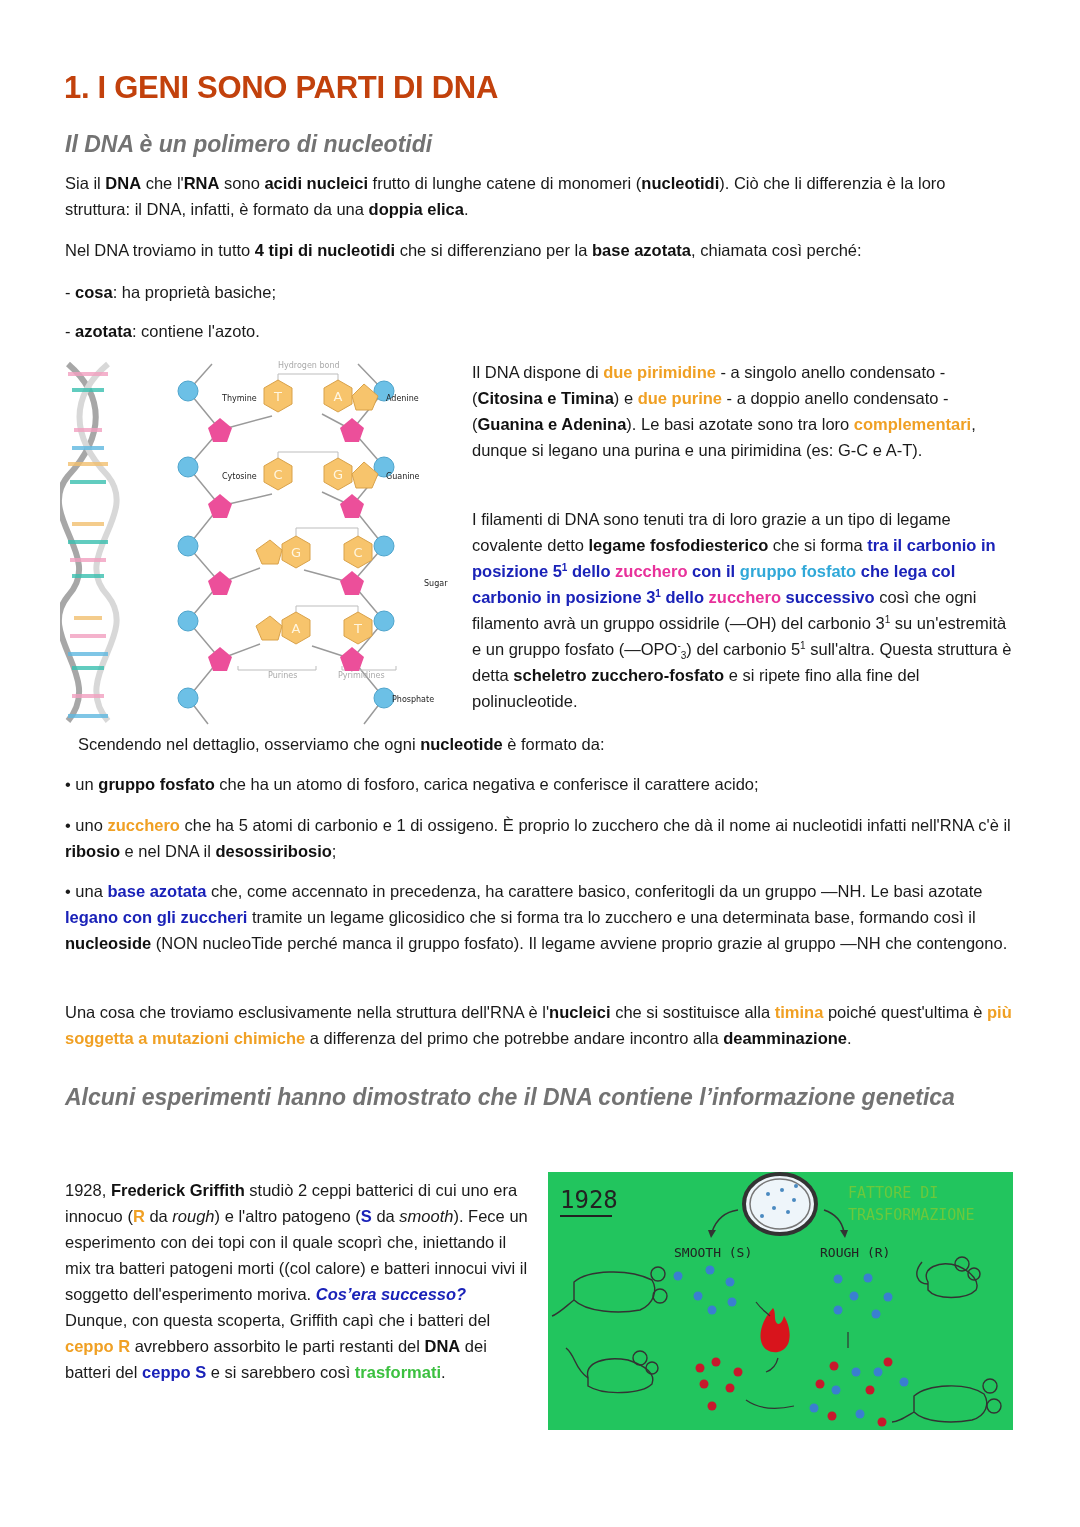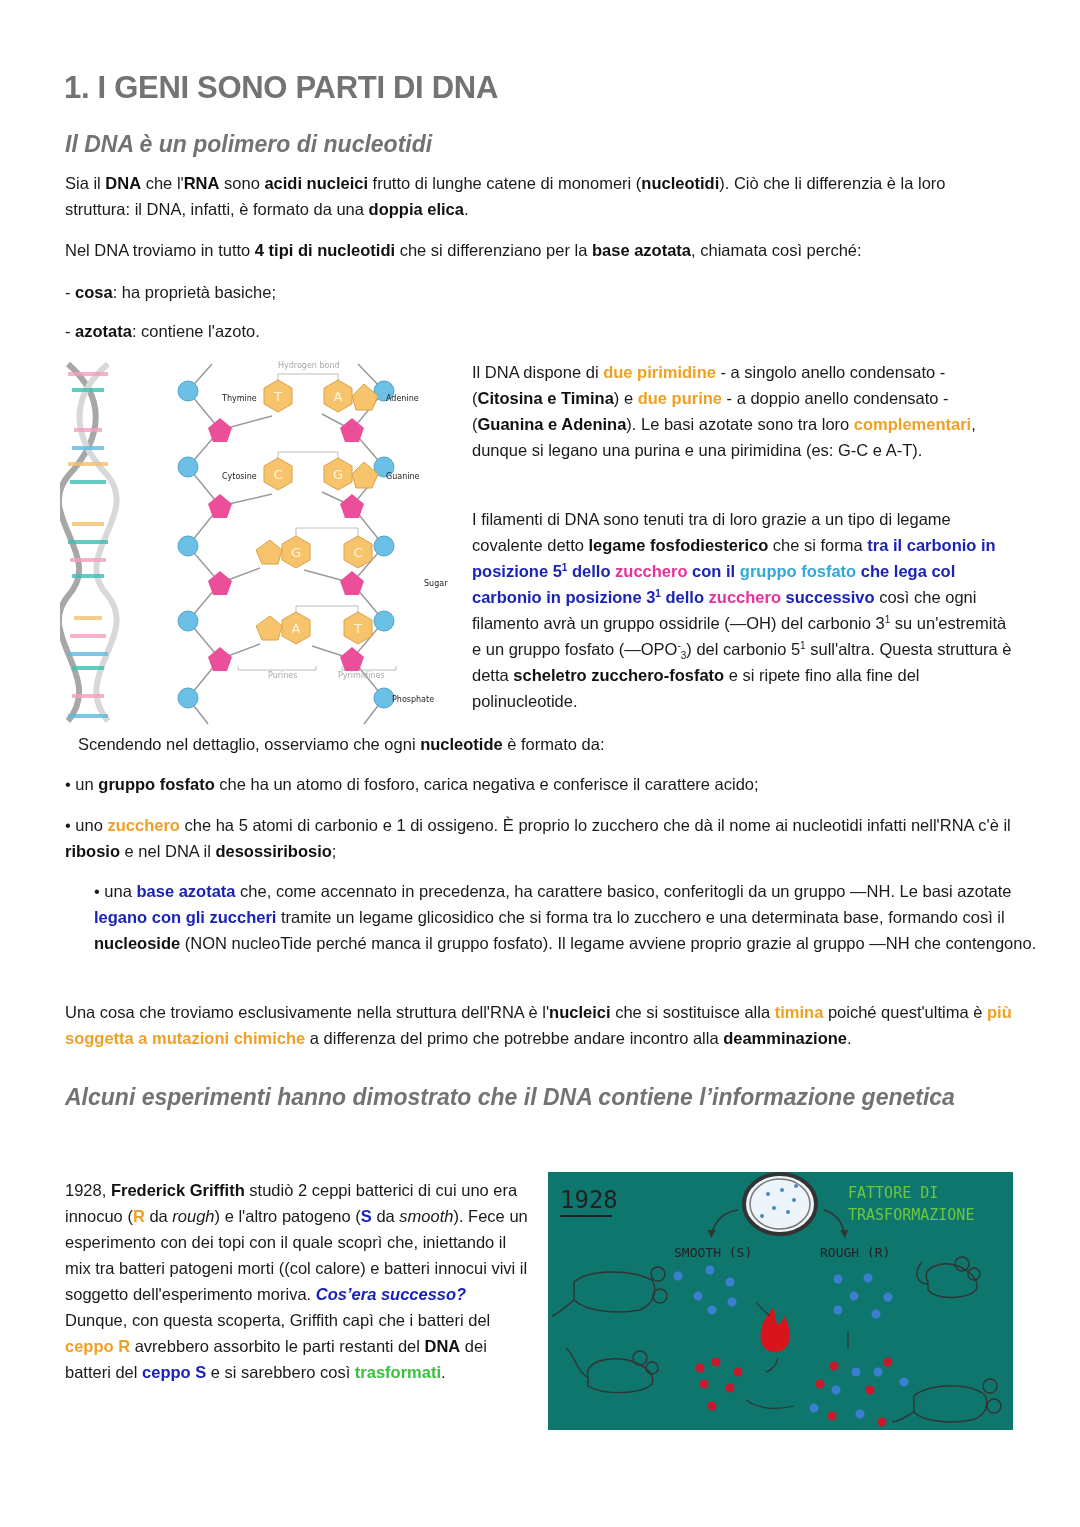--- a/index.html
+++ b/index.html
@@ -1,19 +1,19 @@
 <!DOCTYPE html>
 <html><head>
 <meta charset="utf-8">
 <style>
   * { box-sizing: border-box; margin: 0; padding: 0; }
   html, body { width: 1080px; height: 1527px; background: #ffffff; }
   body { font-family: "Liberation Sans", "DejaVu Sans", sans-serif; color: #1a1a1a; position: relative; overflow: hidden; }
   .abs { position: absolute; }
-  .h1 { left: 64px; top: 70px; font-size: 31px; font-weight: bold; color: #737373; letter-spacing: -0.3px; }
+  .h1 { left: 64px; top: 70px; font-size: 31px; font-weight: bold; color: #c2410c; letter-spacing: -0.3px; }
   .h2 { font-size: 23px; font-weight: bold; font-style: italic; color: #737373; }
   .p { font-size: 16.5px; line-height: 26px; color: #1a1a1a; }
   .p b { font-weight: bold; color: #111; }
   .org { color: #f0a024; font-weight: bold; }
   .blu { color: #1a22b8; font-weight: bold; }
   .pink { color: #e8319a; font-weight: bold; }
   .cyan { color: #30a8d8; font-weight: bold; }
   .green { color: #3cc040; font-weight: bold; }
   .orgp { color: #f0a024; font-weight: bold; }
   sup { font-size: 10px; vertical-align: super; line-height: 0; }
@@ -163,35 +163,35 @@
 <div class="abs p" style="left:65px; top:731px; width:950px;margin-left:13px;">
   <span>Scendendo nel dettaglio, osserviamo che ogni </span><b>nucleotide</b><span> è formato da:</span>
 </div>
 
 <div class="abs p" style="left:65px; top:771px; width:950px;">
   <span>• un </span><b>gruppo fosfato</b><span> che ha un atomo di fosforo, carica negativa e conferisce il carattere acido;</span>
 </div>
 <div class="abs p" style="left:65px; top:812px; width:950px;">
   <span>• uno </span><span class="orgp">zucchero</span><span> che ha 5 atomi di carbonio e 1 di ossigeno. È proprio lo zucchero che dà il nome ai nucleotidi infatti nell'RNA c'è il </span><b>ribosio</b><span> e nel DNA il </span><b>desossiribosio</b><span>;</span>
 </div>
-<div class="abs p" style="left:65px; top:878px; width:950px;margin-left:29px;">
+<div class="abs p" style="left:65px; top:878px; width:950px;">
   <span>• una </span><span class="blu">base azotata</span><span> che, come accennato in precedenza, ha carattere basico, conferitogli da un gruppo —NH. Le basi azotate </span><span class="blu">legano con gli zuccheri</span><span> tramite un legame glicosidico che si forma tra lo zucchero e una determinata base, formando così il </span><b>nucleoside</b><span> (NON nucleoTide perché manca il gruppo fosfato). Il legame avviene proprio grazie al gruppo —NH che contengono.</span>
 </div>
 
 <div class="abs p" style="left:65px; top:999px; width:950px;">
   <span>Una cosa che troviamo esclusivamente nella struttura dell'RNA è l'</span><b>nucleici</b><span> che si sostituisce alla </span><span class="orgp">timina</span><span> poiché quest'ultima è </span><span class="orgp">più soggetta a mutazioni chimiche</span><span> a differenza del primo che potrebbe andare incontro alla </span><b>deamminazione</b><span>.</span>
 </div>
 
 <div class="abs h2" style="left:65px; top:1084px;">Alcuni esperimenti hanno dimostrato che il DNA contiene l’informazione genetica</div>
 
 <div class="abs p" style="left:65px; top:1177px; width:465px;">
   <span>1928, </span><b>Frederick Griffith</b><span> studiò 2 ceppi batterici di cui uno era innocuo (</span><span class="orgp">R</span><span> da </span><i>rough</i><span>) e l'altro patogeno (</span><span class="blu">S</span><span> da </span><i>smooth</i><span>). Fece un esperimento con dei topi con il quale scoprì che, iniettando il mix tra batteri patogeni morti ((col calore) e batteri innocui vivi il soggetto dell'esperimento moriva. </span><i class="blu">Cos’era successo?</i><span> Dunque, con questa scoperta, Griffith capì che i batteri del </span><span class="orgp">ceppo R</span><span> avrebbero assorbito le parti restanti del </span><b>DNA</b><span> dei batteri del </span><span class="blu">ceppo S</span><span> e si sarebbero così </span><span class="green">trasformati</span><span>.</span>
 </div>
 
-<div class="abs figure" style="left:548px; top:1172px; width:465px; height:258px; background:#0f766e;">
+<div class="abs figure" style="left:548px; top:1172px; width:465px; height:258px; background:#22c55e;">
   <svg width="465" height="258" viewBox="0 0 465 258">
     <text x="12" y="36" font-size="24" font-family="DejaVu Sans Mono, monospace" fill="#222">1928</text>
     <line x1="12" y1="44" x2="64" y2="44" stroke="#222" stroke-width="2"></line>
 
     <g>
       <ellipse cx="232" cy="32" rx="36" ry="30" fill="#eef5fa" stroke="#333" stroke-width="4"></ellipse>
       <ellipse cx="232" cy="32" rx="30" ry="25" fill="none" stroke="#777" stroke-width="1.5"></ellipse>
       <g fill="#4a8ac0">
         <circle cx="220" cy="22" r="2"></circle>
           <circle cx="234" cy="18" r="2"></circle>

